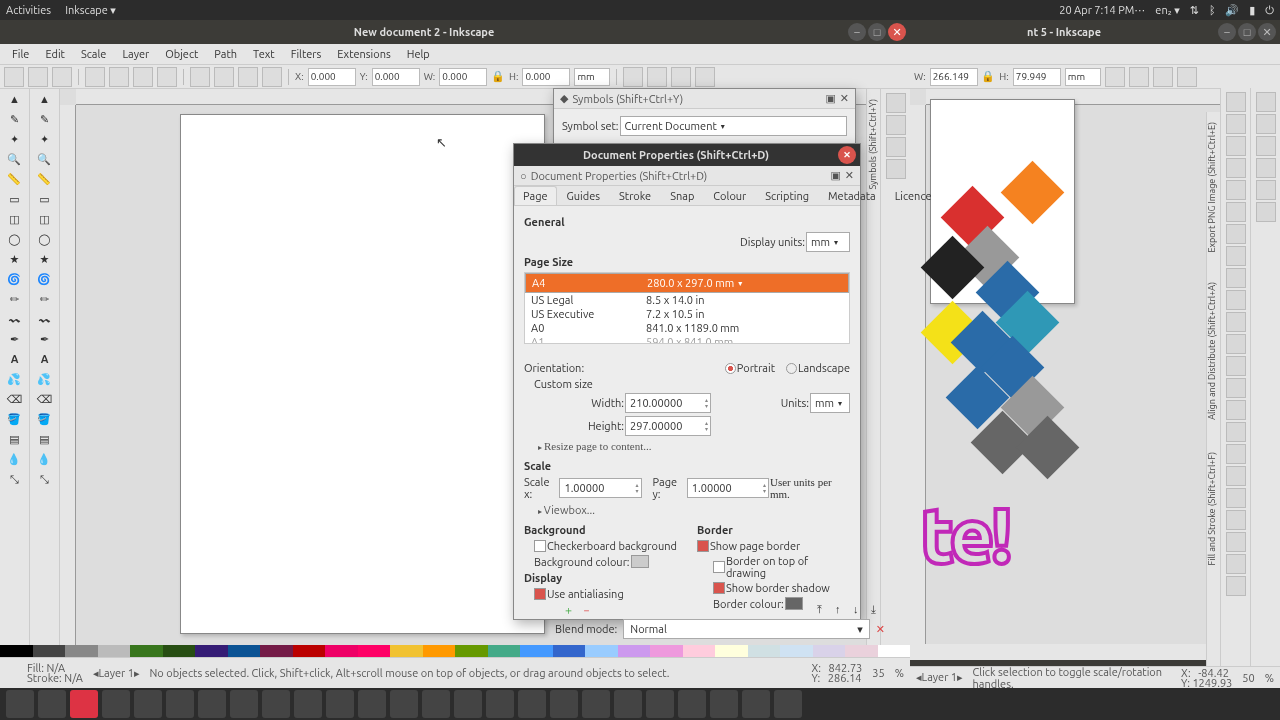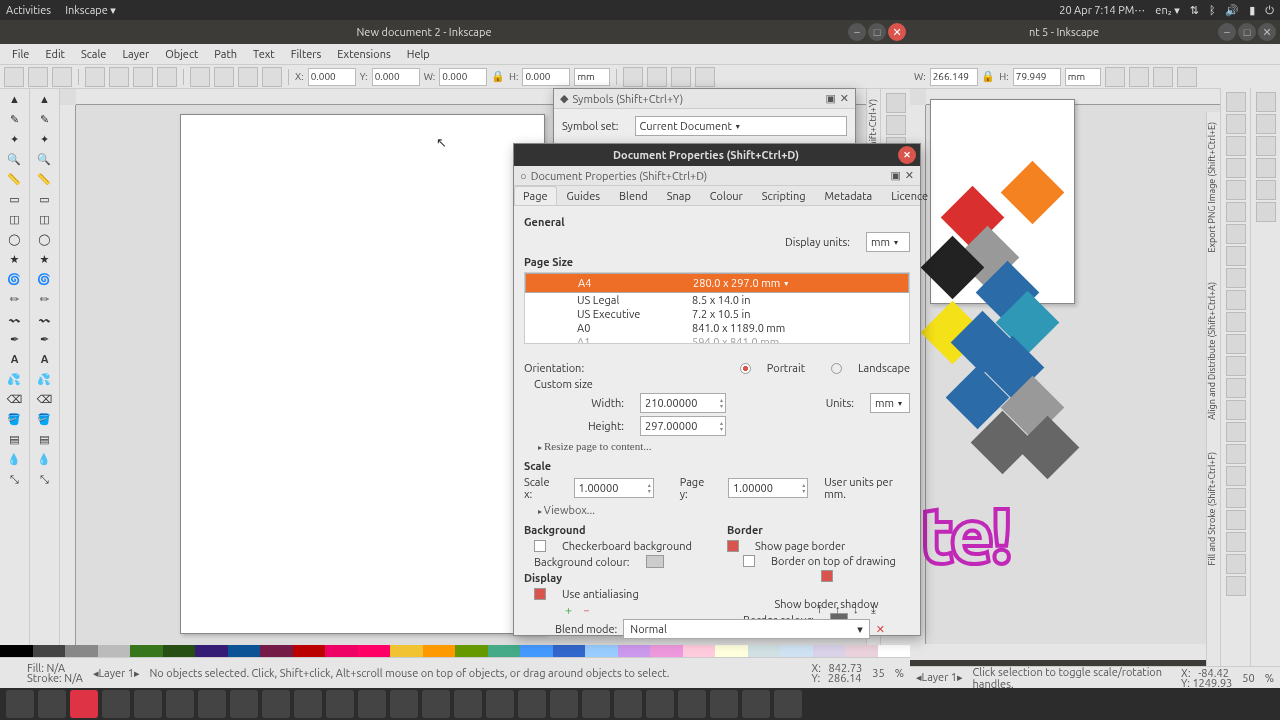--- a/index.html
+++ b/index.html
@@ -4,21 +4,21 @@
 <style>
 * { margin: 0; padding: 0; box-sizing: border-box; font-family: Ubuntu, sans-serif; font-size: 11px; }
 body { background: #3c3b37; color: #333; overflow: hidden; width: 1280px; height: 720px; position: relative; }
 
 .topbar { height: 20px; background: #2c2c2c; color: #ddd; display: flex; align-items: center; padding: 0 6px; }
 .topbar .left { display: flex; gap: 14px; }
 .topbar .center { flex: 1; text-align: right; }
 .topbar .right { display: flex; gap: 10px; align-items: center; }
 
 .title-bar { height: 24px; background: #3c3b37; color: #ddd; display: flex; align-items: center; position: relative; }
-.title-bar .title { flex: 1; text-align: center; font-weight: normal; }
+.title-bar .title { flex: 1; text-align: center; font-weight: bold; }
 .title-bar .btns { display: flex; gap: 2px; padding-right: 4px; }
 .title-bar .wb { width: 18px; height: 18px; background: #555; border-radius: 9px; display: flex; align-items: center; justify-content: center; color: #bbb; }
 .title-bar .wb.close { background: #d9544d; color: white; }
 
 .menu-bar { height: 21px; background: #e6e6e6; display: flex; align-items: center; padding: 0 4px; border-bottom: 1px solid #ccc; }
 .menu-bar span { padding: 2px 8px; cursor: default; }
 
 .toolbar { height: 24px; background: #e6e6e6; display: flex; align-items: center; gap: 4px; padding: 0 4px; border-bottom: 1px solid #ccc; }
 .toolbar .tb { width: 20px; height: 20px; background: #ddd; border: 1px solid #bbb; }
 .toolbar .sep { width: 1px; height: 16px; background: #bbb; margin: 0 2px; }
@@ -59,39 +59,39 @@
 .dialog .dlg-title { height: 22px; background: #3c3b37; color: #ddd; display: flex; align-items: center; font-weight: bold; }
 .dialog .dlg-title.dark { background: #333; }
 .dialog .dlg-title span:first-child { flex: 1; text-align: center; }
 .dialog .dlg-close { width: 18px; height: 18px; background: #d9544d; border-radius: 9px; margin-right: 4px; color: white; display: flex; align-items: center; justify-content: center; font-size: 9px; }
 .dialog .dlg-sub { height: 20px; background: #e6e6e6; border-bottom: 1px solid #ccc; display: flex; align-items: center; padding: 0 6px; color: #555; }
 .dialog .tabs { display: flex; border-bottom: 1px solid #ccc; background: #e6e6e6; }
 .dialog .tab { padding: 3px 8px; border: 1px solid transparent; border-bottom: none; margin-right: 1px; }
 .dialog .tab.active { background: #ededed; border-color: #ccc; border-radius: 3px 3px 0 0; }
 .dialog .ct { padding: 6px 10px; }
 .dialog .ghead { font-weight: bold; margin: 4px 0; }
-.dialog .row { display: flex; align-items: center; gap: 16px; margin: 3px 0; }
+.dialog .row { display: flex; align-items: center; gap: 1px; margin: 3px 0; }
 .dialog .row .lab { text-align: right; }
 .dialog .inp { width: 86px; height: 20px; border: 1px solid #aaa; background: white; padding: 0 4px; display: flex; align-items: center; position: relative; }
 .dialog .inp::after { content: '▴\A▾'; white-space: pre; position: absolute; right: 2px; font-size: 6px; line-height: 6px; top: 3px; color: #888; }
 .dialog .sel { height: 20px; border: 1px solid #aaa; background: white; padding: 0 4px; display: flex; align-items: center; }
 .dialog .sel::after { content: '▾'; margin-left: 4px; font-size: 8px; }
 .dialog .table { border: 1px solid #ccc; background: white; }
 .dialog .trow { display: flex; padding: 1px 6px; }
 .dialog .trow.sel { background: #ee6e28; color: white; }
-.dialog .trow span:first-child { width: 115px; margin-left: 46px; }
+.dialog .trow span:first-child { width: 115px; }
 .dialog .chk { width: 12px; height: 12px; border: 1px solid #999; background: white; display: inline-block; }
 .dialog .chk.on { background: #d9544d; }
 .dialog .rad { width: 11px; height: 11px; border: 1px solid #999; border-radius: 50%; display: inline-block; }
 .dialog .rad.on { background: radial-gradient(#d9544d 40%, white 45%); }
 .dialog .exp { color: #555; }
 .dialog .exp::before { content: '▸ '; font-size: 8px; }
 
 .symbols-dlg { left: 553px; top: 88px; width: 303px; }
-.doc-props-dlg { left: 513px; top: 143px; width: 408px; }
+.doc-props-dlg { left: 513px; top: 143px; width: 348px; }
 
 .blend-widget { position: absolute; left: 555px; top: 603px; width: 330px; display: flex; flex-direction: column; gap: 2px; }
 .blend-widget .icons { display: flex; gap: 4px; justify-content: flex-start; padding-left: 8px; }
 .blend-widget .icons .bi { width: 14px; height: 14px; }
 .blend-widget .bmrow { display: flex; align-items: center; gap: 6px; }
 .blend-widget .bmsel { flex: 1; height: 20px; border: 1px solid #aaa; background: white; padding: 0 6px; display: flex; align-items: center; }
 
 .status-bar { height: 31px; background: #e6e6e6; border-top: 1px solid #ccc; display: flex; align-items: center; padding: 0 6px; gap: 10px; font-size: 10px; color: #555; }
 .status-bar .fill-stroke { line-height: 10px; margin-left: 21px; }
 .status-bar .msg { flex: 1; }
@@ -425,21 +425,21 @@
   </div>
   <div class="dlg-sub">
     <span style="margin-right:4px;">○</span>
     <span style="flex:1;">Document Properties (Shift+Ctrl+D)</span>
     <span>▣</span>
     <span style="margin-left:4px;">✕</span>
   </div>
   <div class="tabs">
     <div class="tab active">Page</div>
     <div class="tab">Guides</div>
-    <div class="tab">Blend</div>
+    <div class="tab">Stroke</div>
     <div class="tab">Snap</div>
     <div class="tab">Colour</div>
     <div class="tab">Scripting</div>
     <div class="tab">Metadata</div>
     <div class="tab">Licence</div>
   </div>
   <div class="ct">
     <div class="ghead">General</div>
     <div class="row" style="justify-content:flex-end;">
       <span>Display units:</span>
@@ -488,21 +488,21 @@
       <span class="lab" style="width:70px;">Height:</span>
       <div class="inp">297.00000</div>
     </div>
     <div class="exp" style="margin:4px 0 8px 14px;font-family:Liberation Serif, serif;">Resize page to content...</div>
     <div class="ghead">Scale</div>
     <div class="row">
       <span>Scale x:</span>
       <div class="inp">1.00000</div>
       <span style="margin-left:10px;">Page y:</span>
       <div class="inp">1.00000</div>
-      <span style="">User units per mm.</span>
+      <span style="font-family:Liberation Serif, serif;">User units per mm.</span>
     </div>
     <div class="exp" style="margin:4px 0 4px 14px;">Viewbox...</div>
     <div style="display:flex; gap:20px;">
       <div style="flex:1;">
         <div class="ghead">Background</div>
         <div class="row" style="padding-left:10px;">
             <span class="chk"></span>
             <span>Checkerboard background</span>
           </div>
         <div class="row" style="padding-left:10px;">
@@ -518,21 +518,21 @@
       <div style="flex:1;">
         <div class="ghead">Border</div>
         <div class="row">
             <span class="chk on"></span>
             <span>Show page border</span>
           </div>
         <div class="row" style="padding-left:16px;">
             <span class="chk"></span>
             <span>Border on top of drawing</span>
           </div>
-        <div class="row" style="padding-left:16px;flex-direction:column;">
+        <div class="row" style="padding-left:16px;">
             <span class="chk on"></span>
             <span>Show border shadow</span>
           </div>
         <div class="row" style="padding-left:16px;">
             <span>Border colour:</span>
             <span style="width:18px;height:13px;background:#666;border:1px solid #999;"></span>
           </div>
       </div>
     </div>
   </div>

